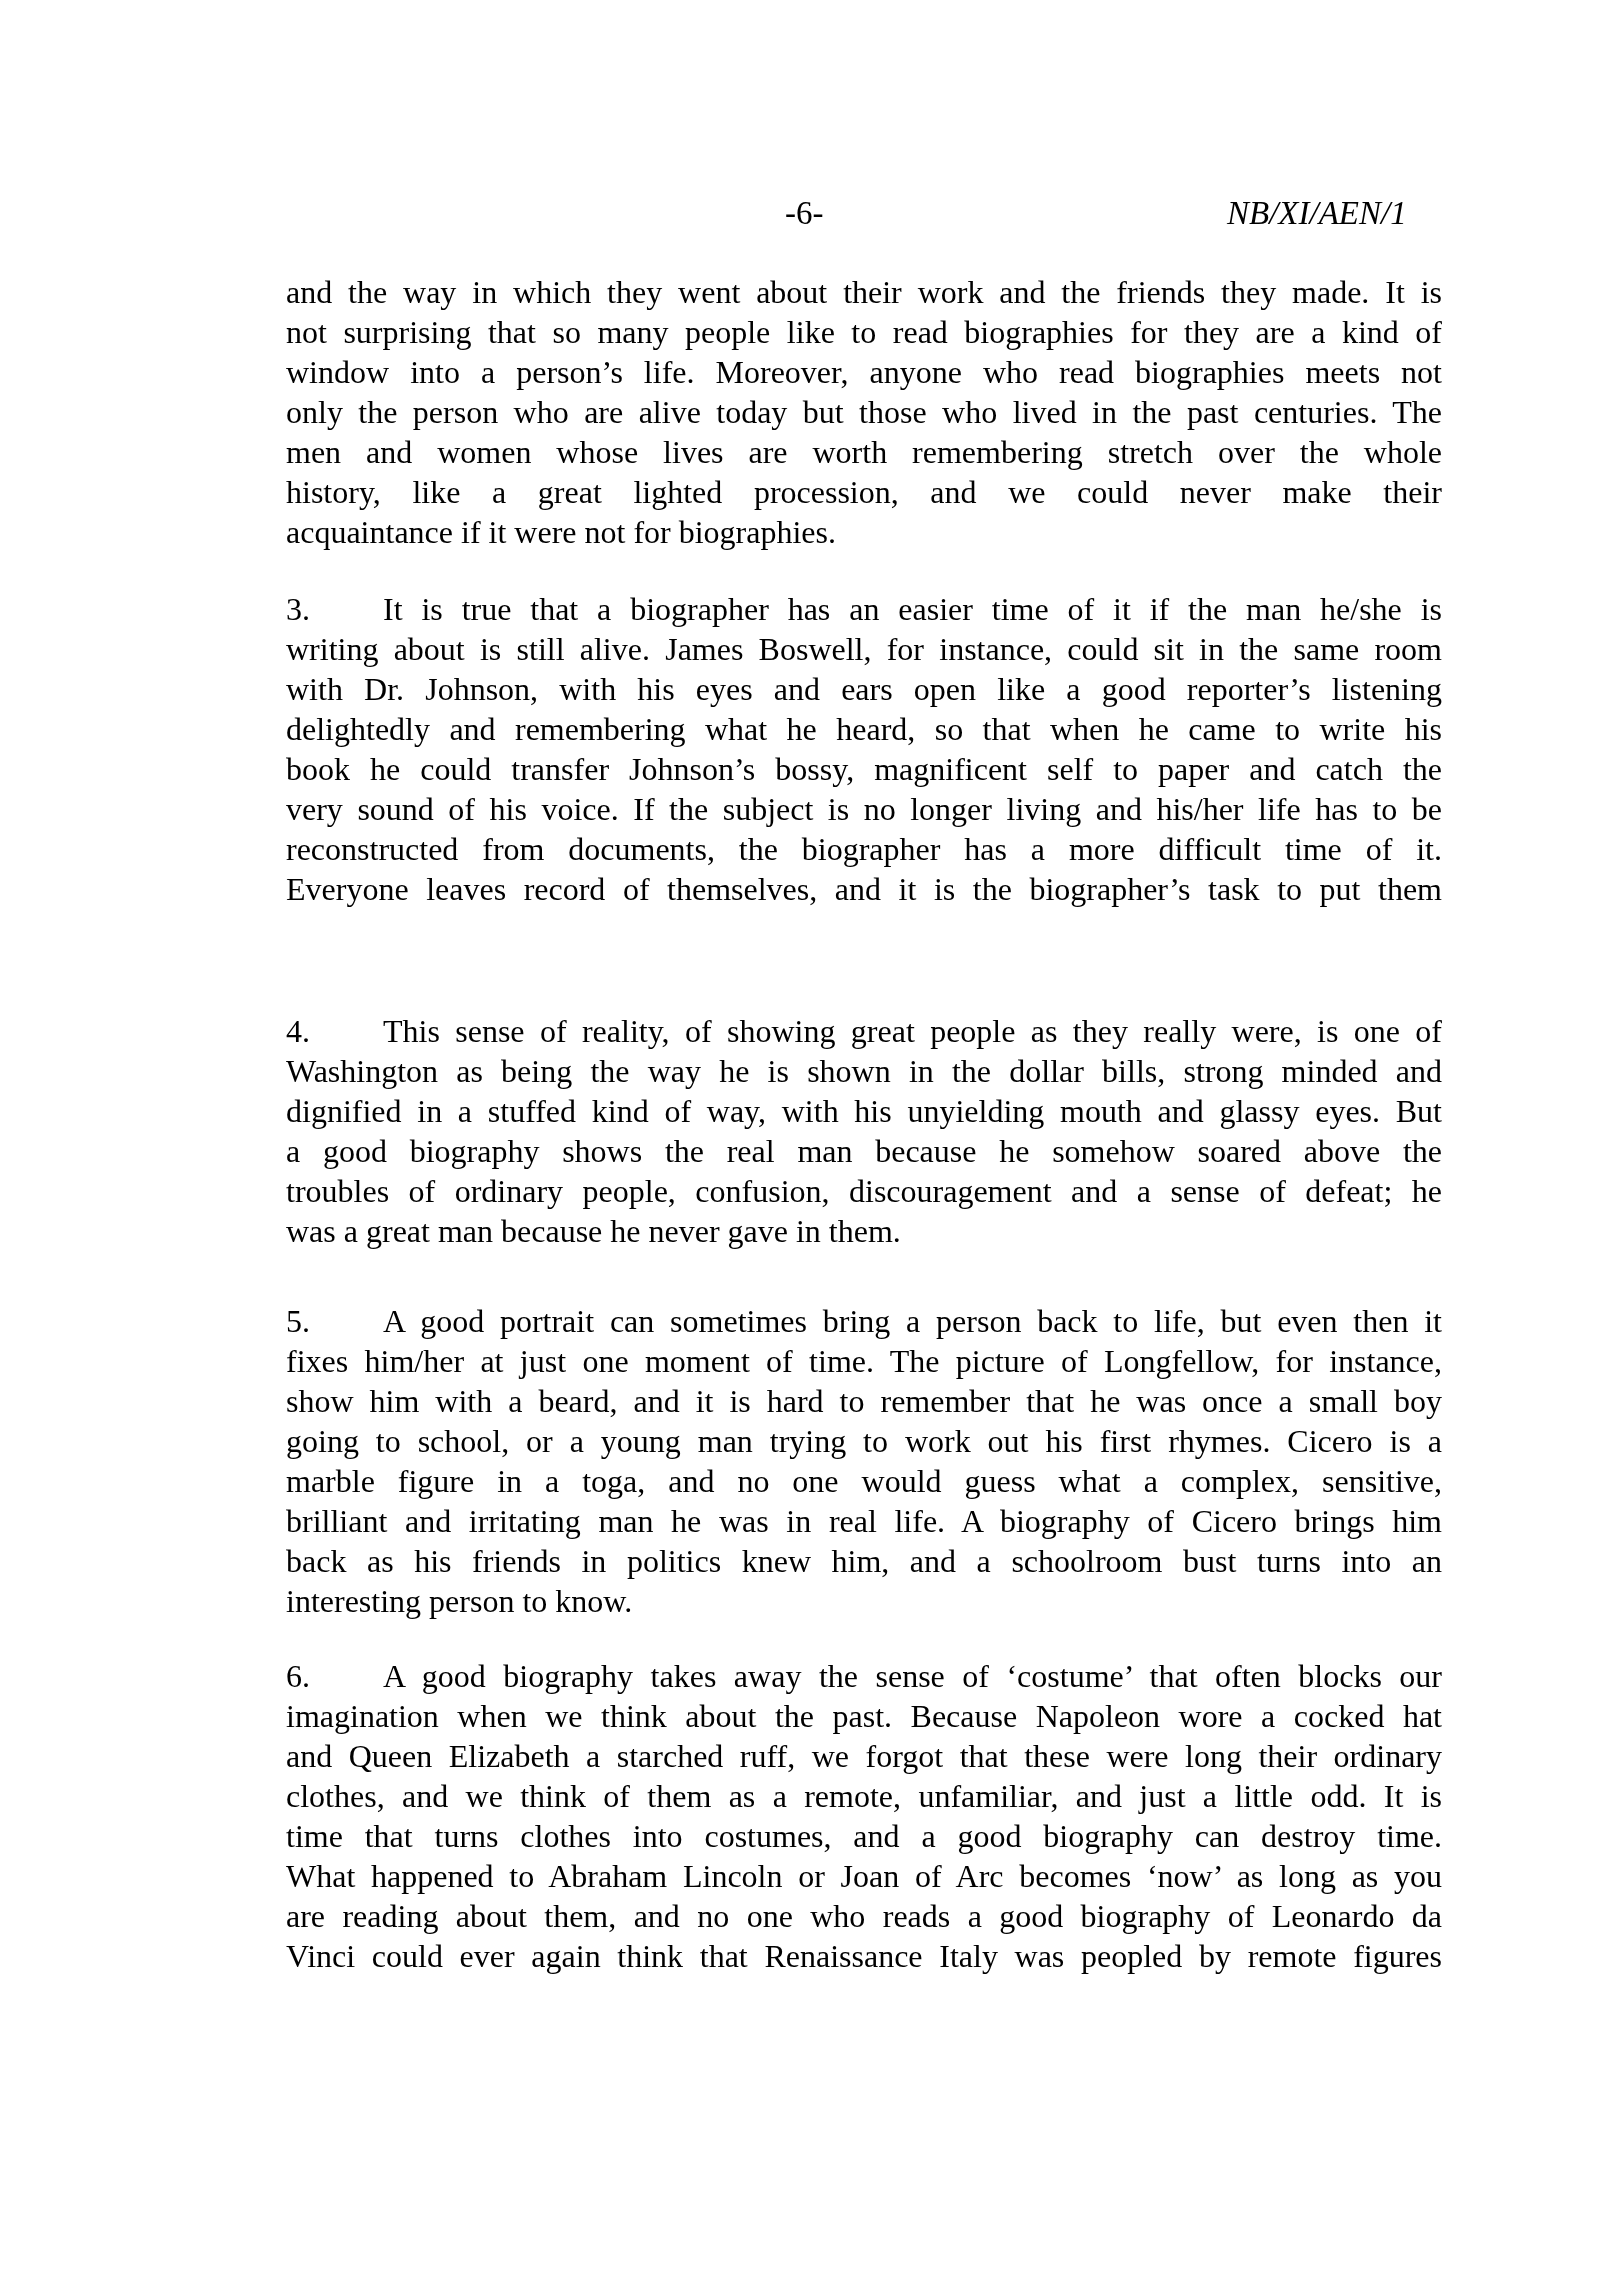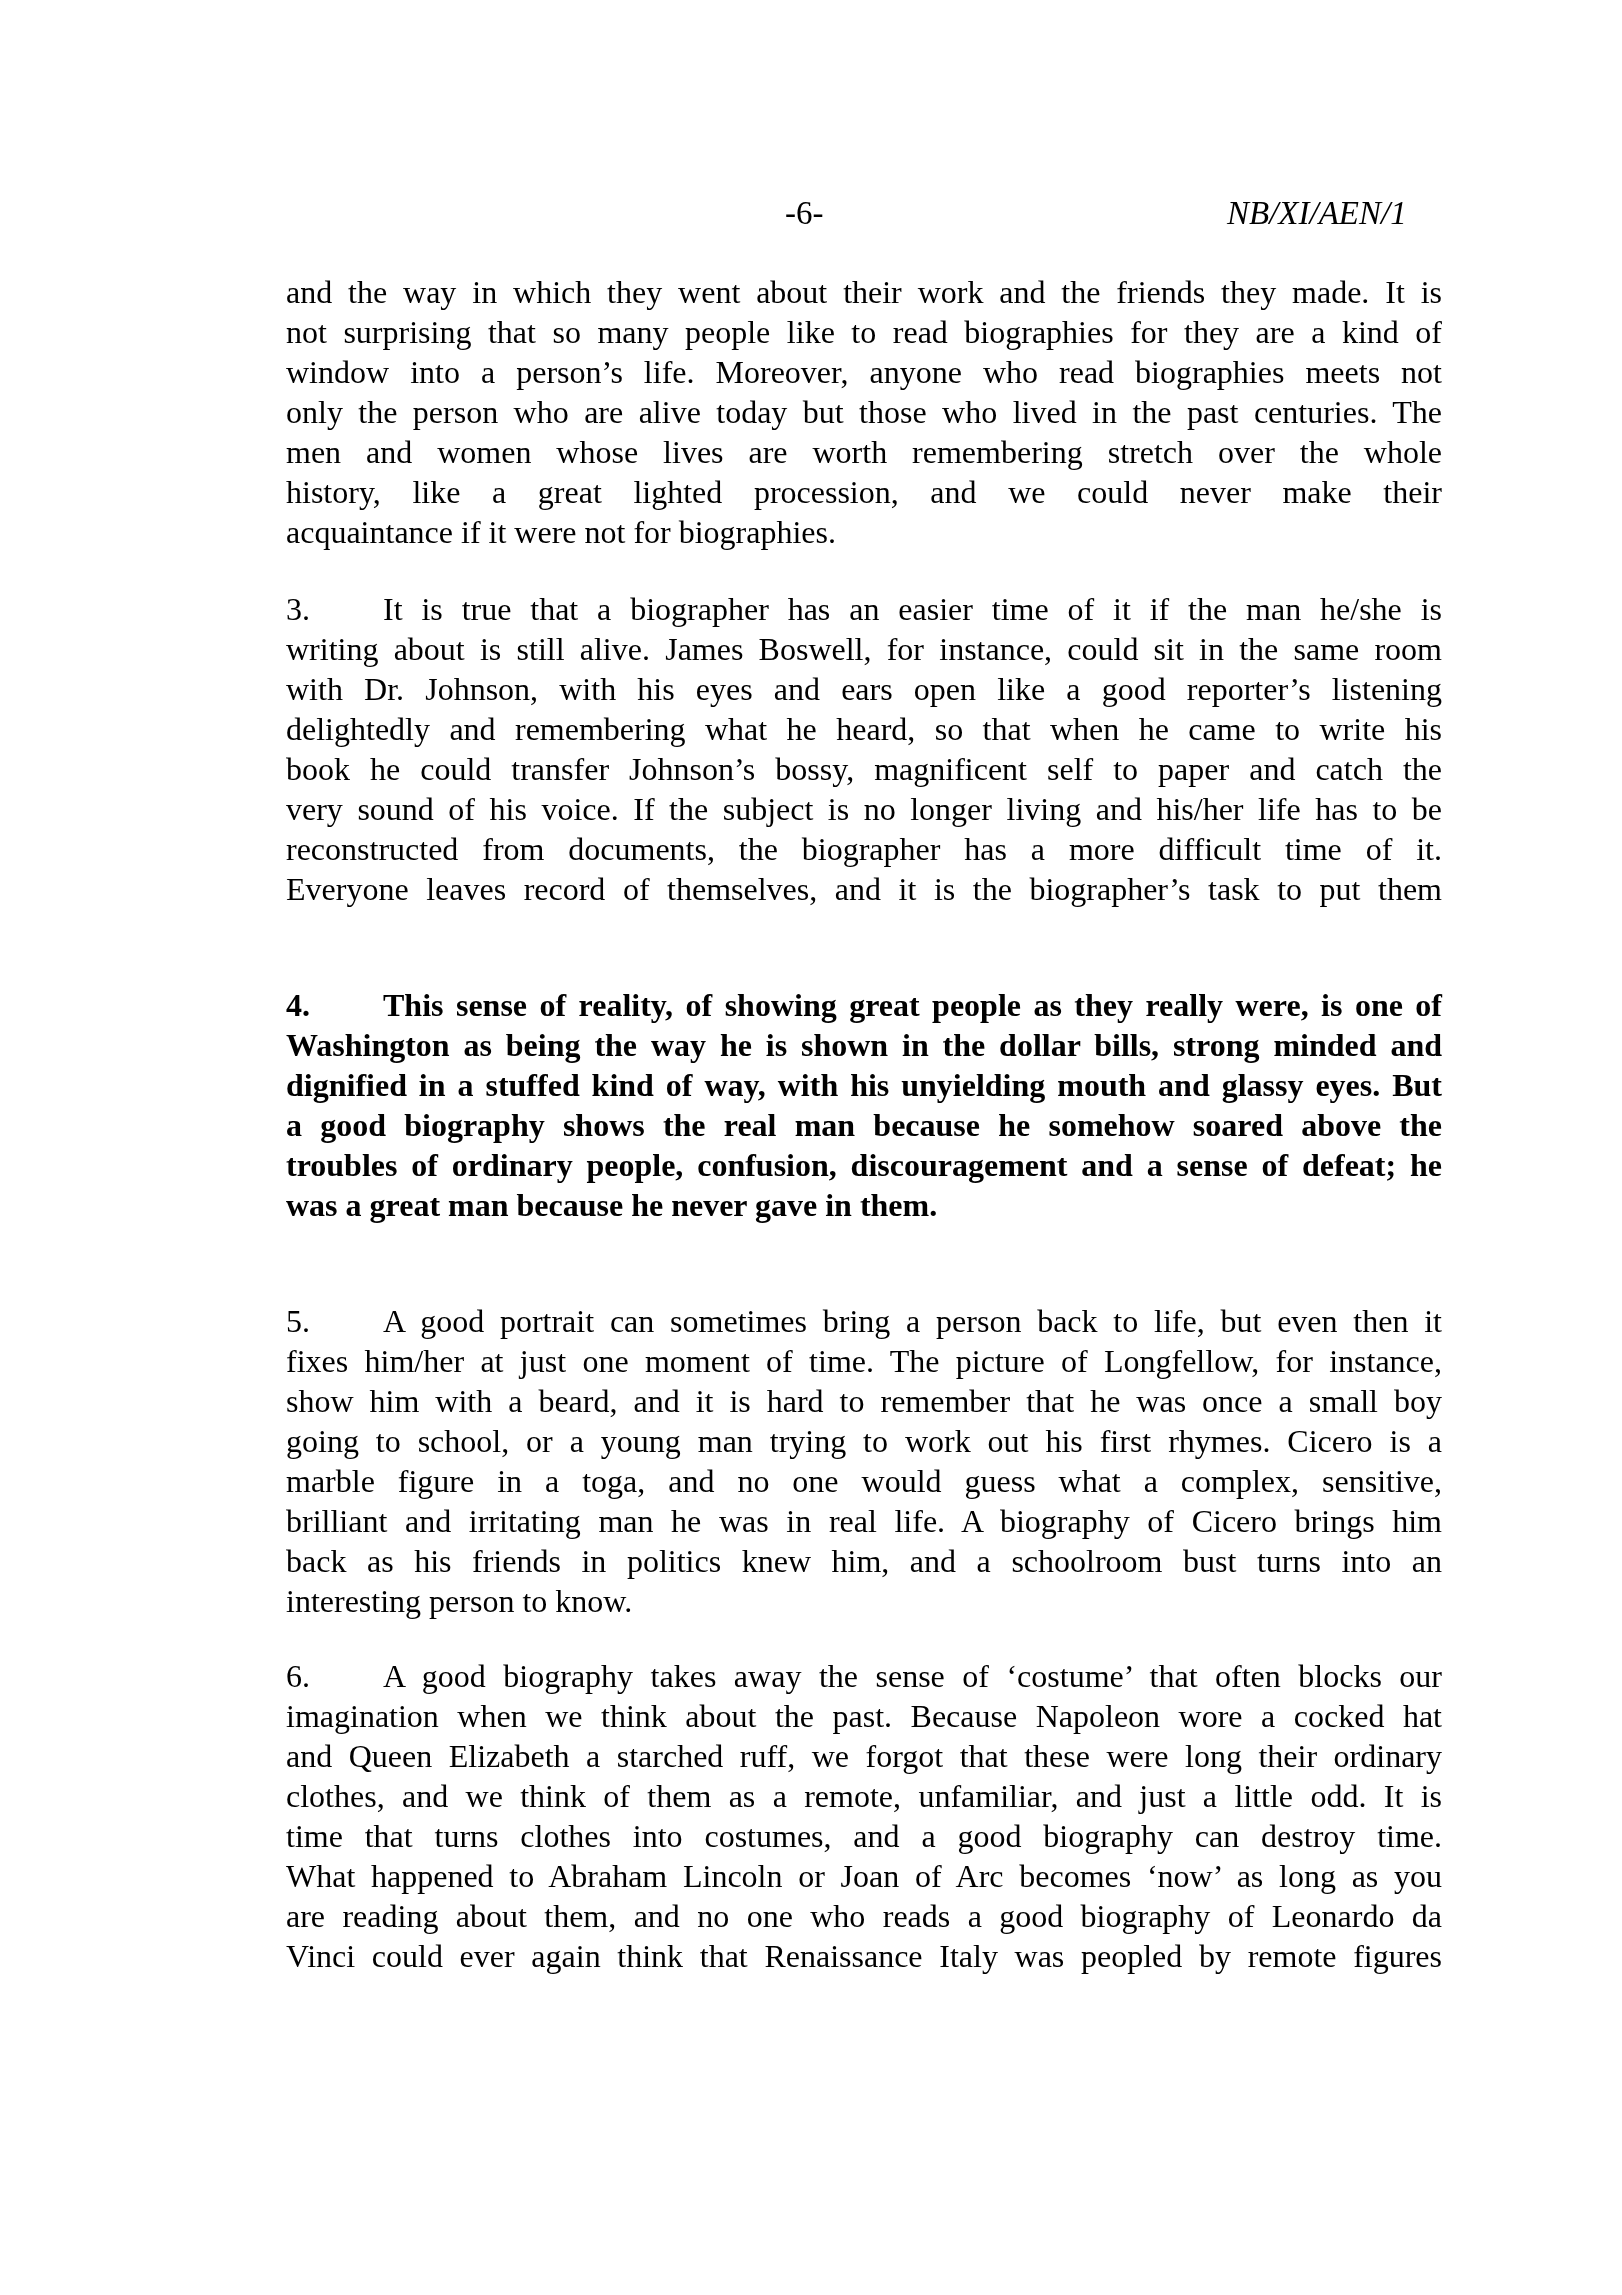--- a/index.html
+++ b/index.html
@@ -82,21 +82,21 @@
   <span class="line"><span class="para-num">3.</span><span style="display:inline-block;width:1059px;text-align:justify;text-align-last:justify;">It is true that a biographer has an easier time of it if the man he/she is</span></span>
   <span class="line">writing about is still alive. James Boswell, for instance, could sit in the same room</span>
   <span class="line">with Dr. Johnson, with his eyes and ears open like a good reporter’s listening</span>
   <span class="line">delightedly and remembering what he heard, so that when he came to write his</span>
   <span class="line">book he could transfer Johnson’s bossy, magnificent self to paper and catch the</span>
   <span class="line">very sound of his voice. If the subject is no longer living and his/her life has to be</span>
   <span class="line">reconstructed from documents, the biographer has a more difficult time of it.</span>
   <span class="line">Everyone leaves record of themselves, and it is the biographer’s task to put them</span>
 </div>
 
-<div class="body-text" style="top:985px;font-weight:bold;">
+<div class="body-text" style="top:1011px;">
   <span class="line"><span class="para-num">4.</span><span style="display:inline-block;width:1059px;text-align:justify;text-align-last:justify;">This sense of reality, of showing great people as they really were, is one of</span></span>
   <span class="line">Washington as being the way he is shown in the dollar bills, strong minded and</span>
   <span class="line">dignified in a stuffed kind of way, with his unyielding mouth and glassy eyes. But</span>
   <span class="line">a good biography shows the real man because he somehow soared above the</span>
   <span class="line">troubles of ordinary people, confusion, discouragement and a sense of defeat; he</span>
   <span class="line last">was a great man because he never gave in them.</span>
 </div>
 
 <div class="body-text" style="top:1301px;">
   <span class="line"><span class="para-num">5.</span><span style="display:inline-block;width:1059px;text-align:justify;text-align-last:justify;">A good portrait can sometimes bring a person back to life, but even then it</span></span>

